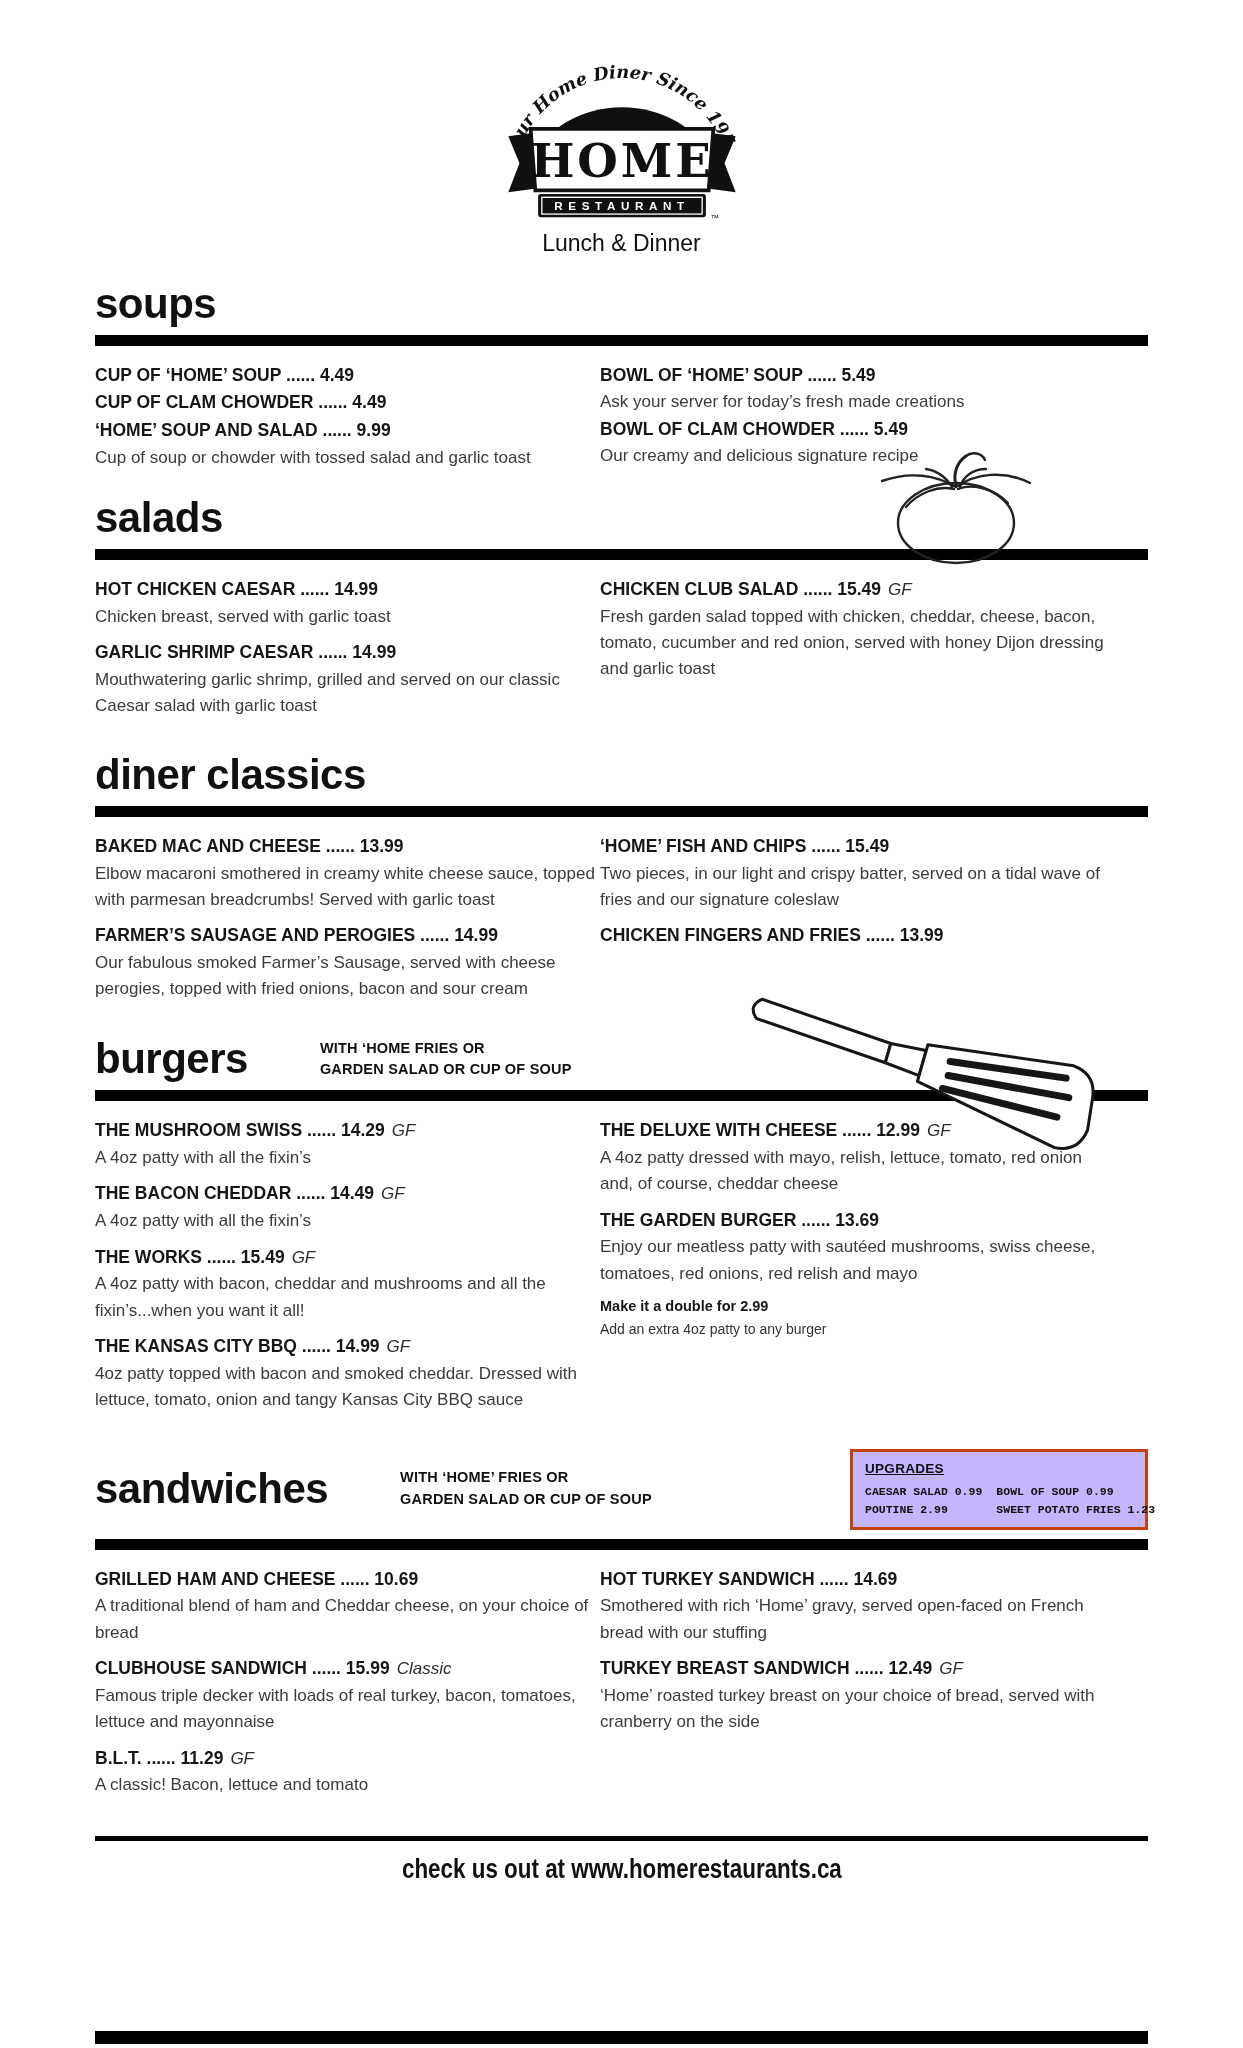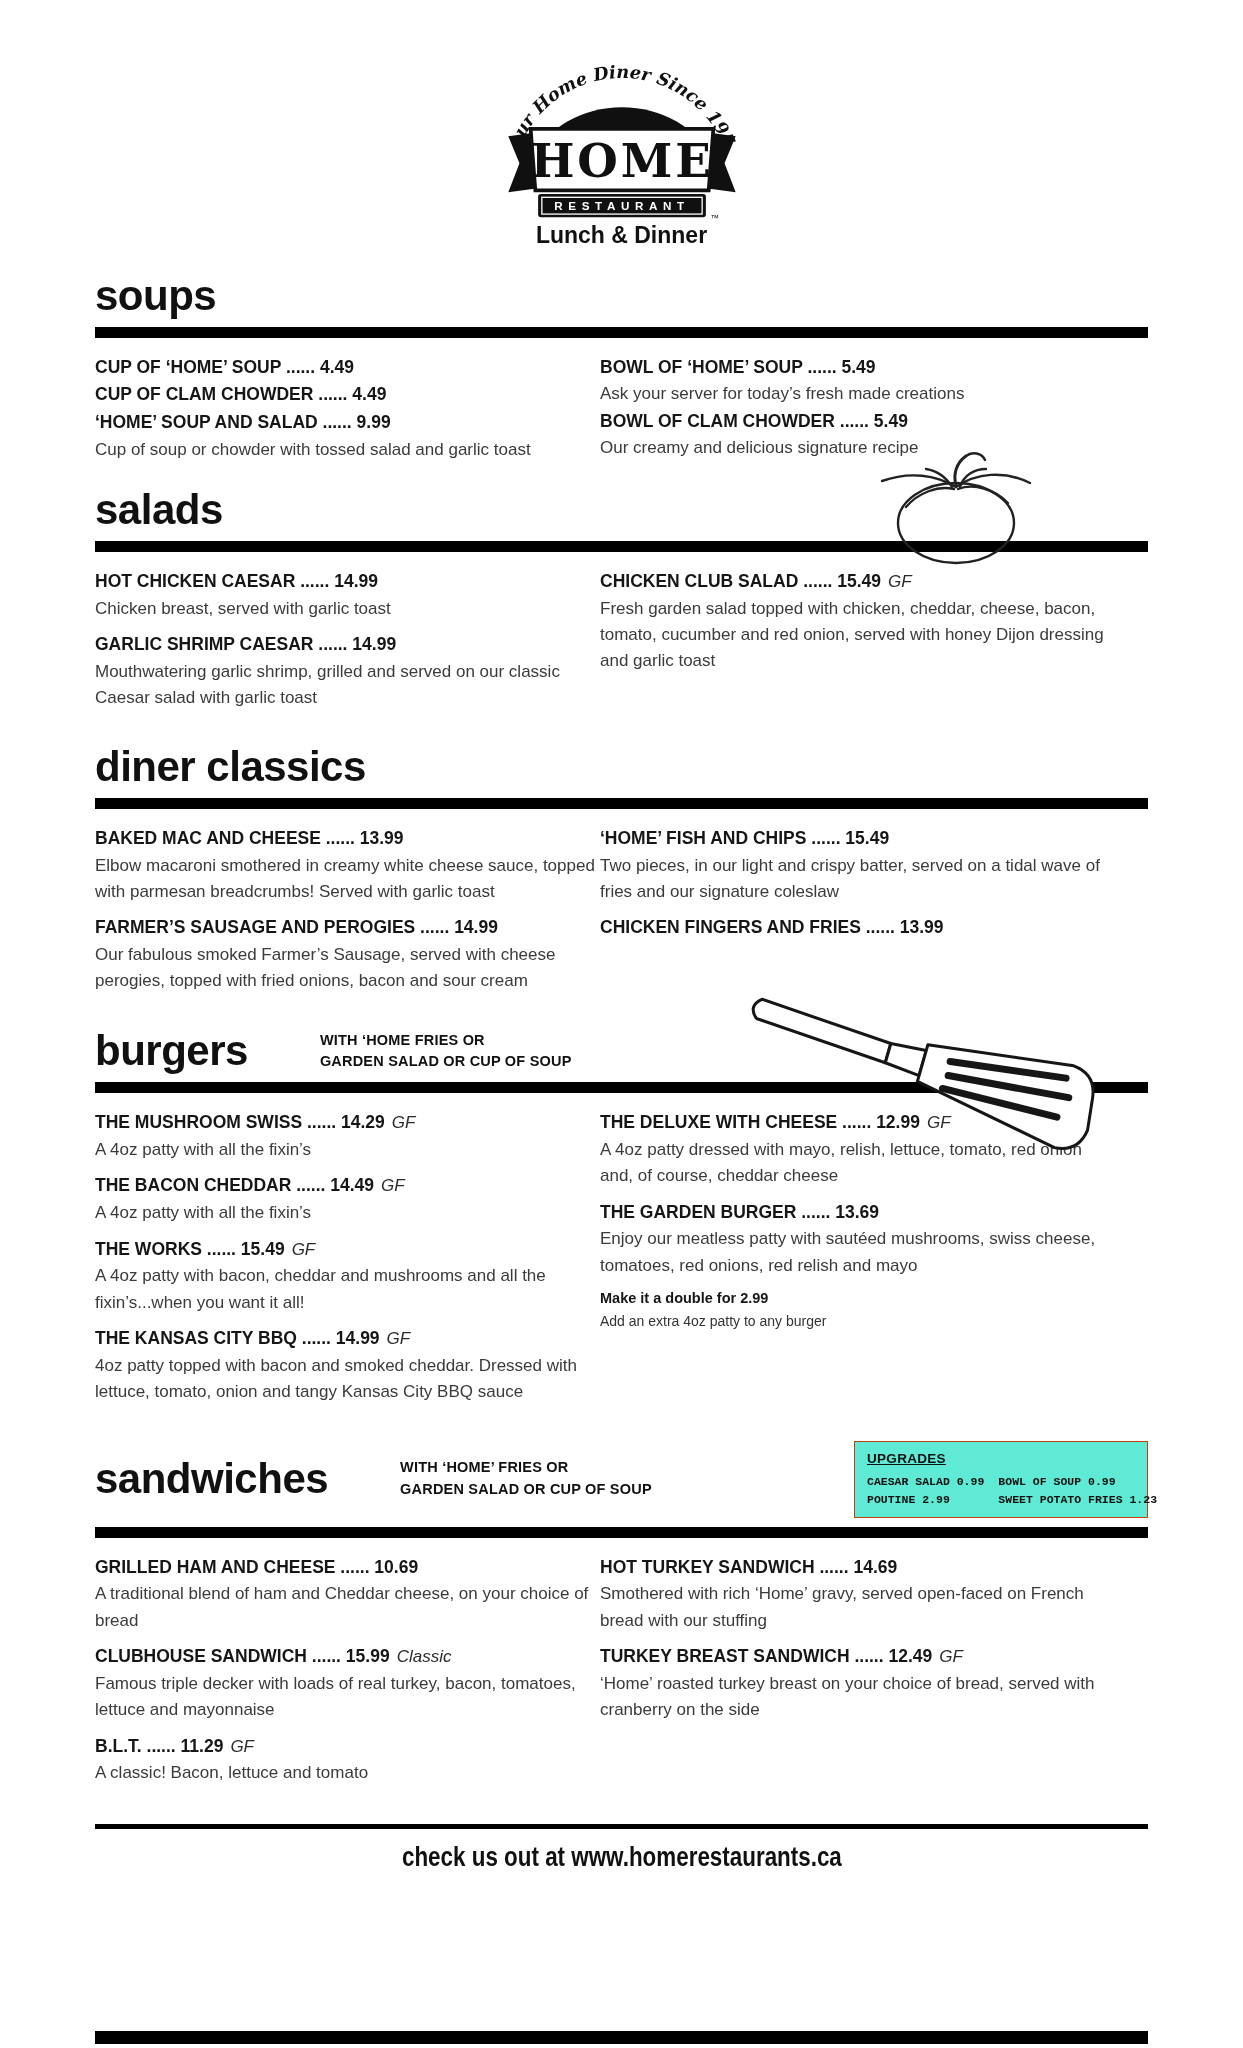--- a/index.html
+++ b/index.html
@@ -11,21 +11,21 @@
     background:#fff;
     font-family:"Liberation Sans", sans-serif;
     color:#1b1b1b;
     overflow:hidden;
   }
   .content{width:1053px;margin:0 auto;}
 
   
   .logo-wrap{text-align:center;padding-top:30px;}
   .logo{display:block;margin:0 auto;}
-  .tagline{font-weight:700;font-size:23px;margin-top:0;color:#111;}
+  .tagline{font-weight:400;font-size:23px;margin-top:8px;color:#111;}
 
   
   .sec{margin-top:26px;}
   .sec-head{display:flex;align-items:center;gap:72px;}
   .sec-heading{font-size:42px;font-weight:700;letter-spacing:-0.5px;line-height:1.02;color:#111;}
   .sec-note{font-weight:700;font-size:14.5px;line-height:1.5;color:#111;letter-spacing:0.2px;}
   .bar{height:11px;background:#000;margin-top:9px;}
   .cols{display:grid;grid-template-columns:505px 1fr;margin-top:16px;}
 
   .item{margin-bottom:9px;}
@@ -34,21 +34,21 @@
   .t{font-weight:700;font-size:17.5px;color:#161616;}
   .tag{font-style:italic;font-size:17px;color:#2b2b2b;margin-left:7px;}
   .tag:empty{display:none;}
   .desc{font-size:17px;color:#3b3b3b;line-height:1.55;max-width:505px;}
   .desc:empty{display:none;}
 
   .extra-bold{font-weight:700;font-size:14.5px;color:#161616;margin-top:4px;line-height:1.5;}
   .extra-plain{font-size:14px;color:#333;margin-top:2px;line-height:1.4;}
 
   
-  .upgrades{margin-left:auto;border:1px solid #c2410c;padding:9px 12px 11px 12px;width:268px;background:#5eead4;}
+  .upgrades{margin-left:auto;border:3px solid #c2410c;padding:9px 12px 11px 12px;width:268px;background:#c4b5fd;}
   .upgrades-title{font-weight:700;font-size:13.5px;text-decoration:underline;color:#111;margin-bottom:9px;letter-spacing:0.3px;}
   .upgrades-grid{display:grid;grid-template-columns:auto auto;justify-content:space-between;row-gap:5px;column-gap:14px;}
   .upg{font-weight:700;font-size:11.5px;color:#111;white-space:nowrap;font-family:Liberation Mono, monospace;}
 
   
   .footer-line{height:5px;background:#000;margin-top:28px;}
   .footer-text-wrap{text-align:center;margin-top:12px;}
   .footer-text{display:inline-block;font-weight:700;font-size:28px;color:#111;transform:scaleX(0.8);}
   .bottom-bar{position:absolute;left:95px;right:95px;bottom:4px;height:13px;background:#000;}
 

